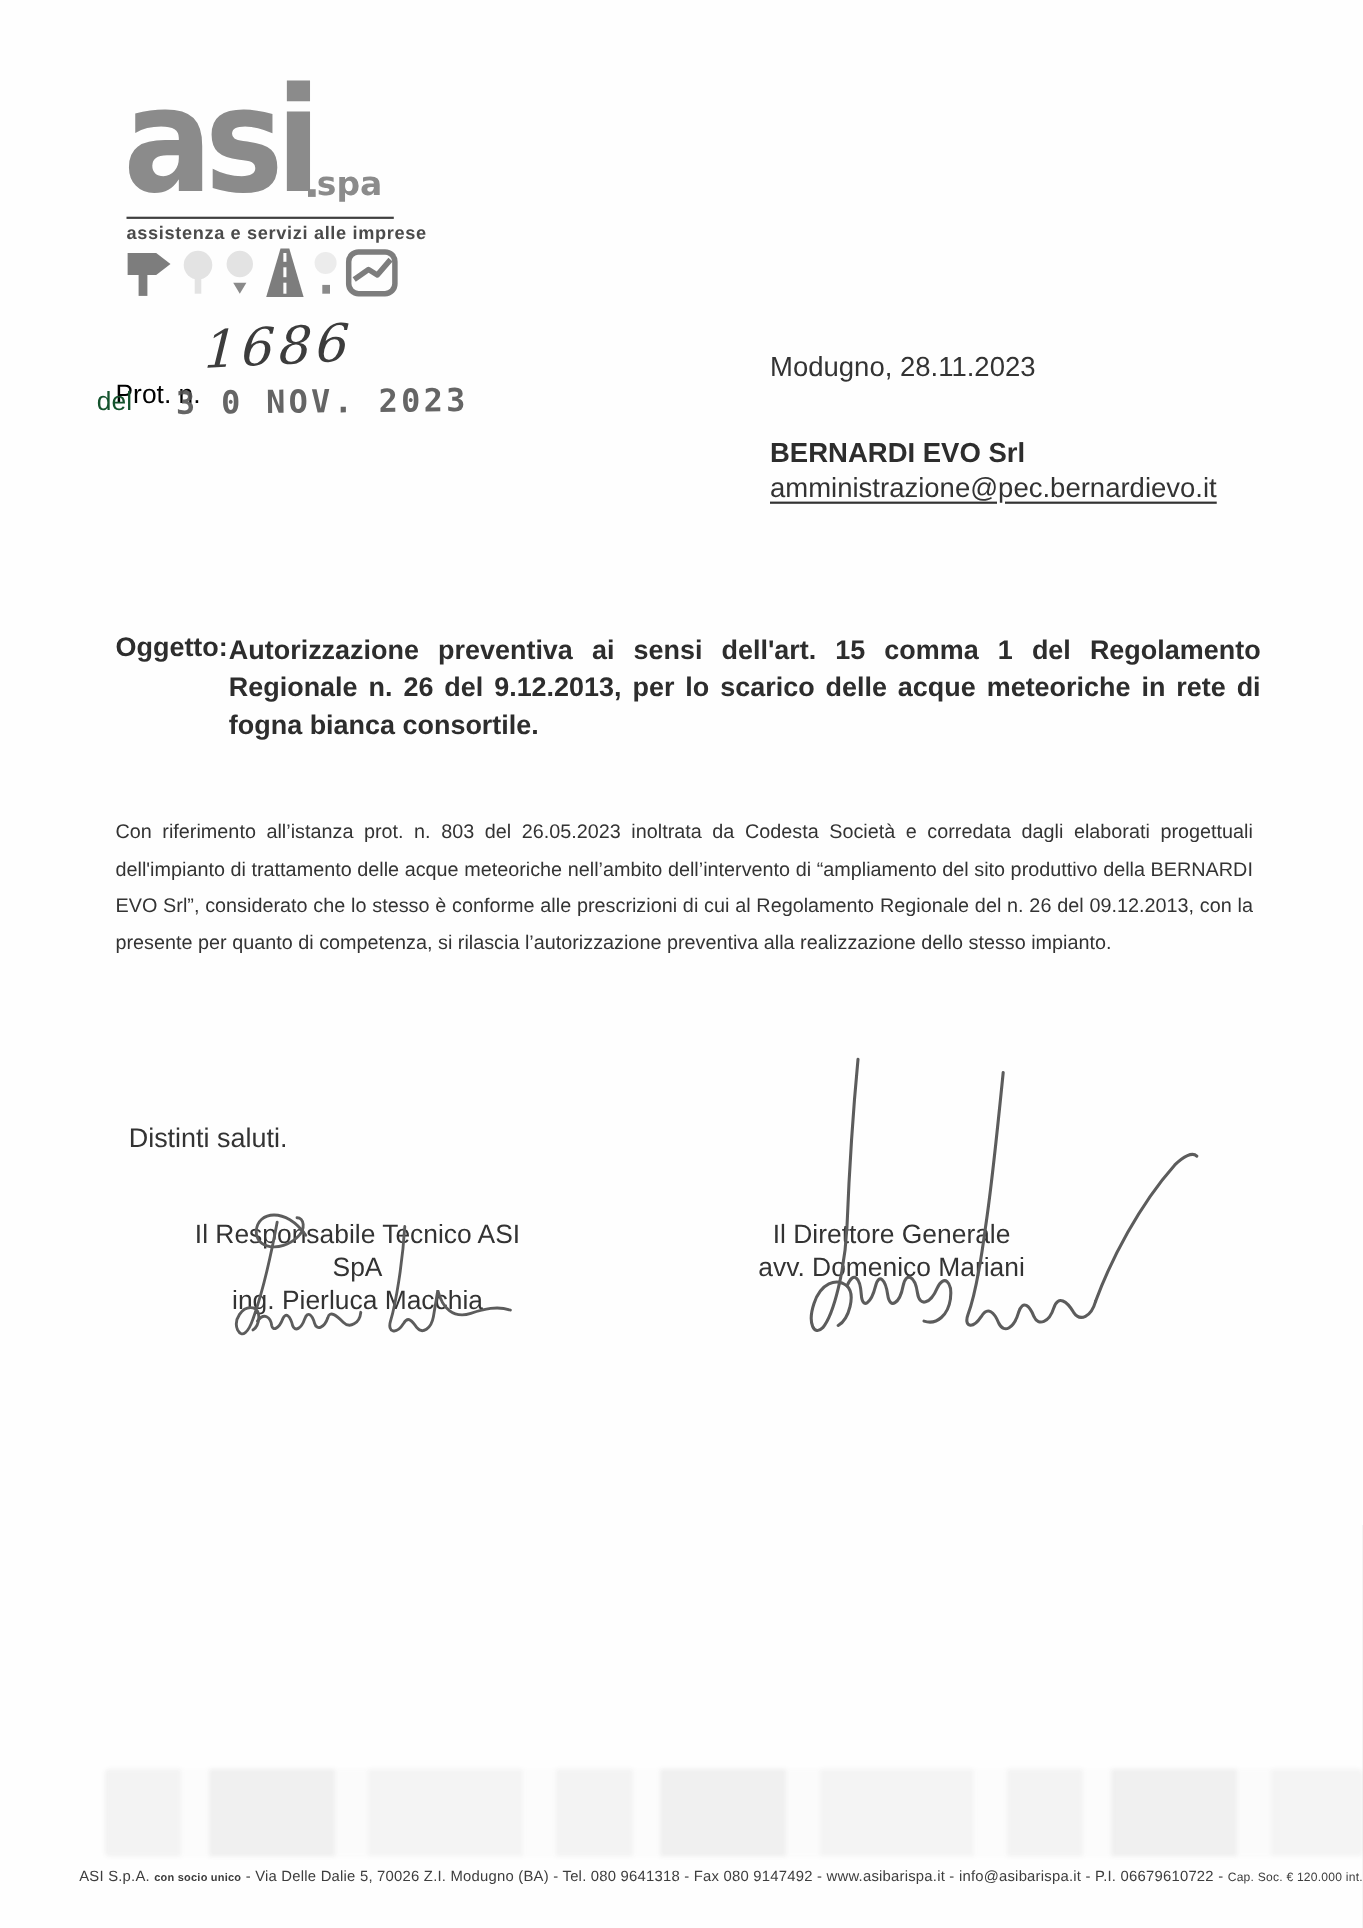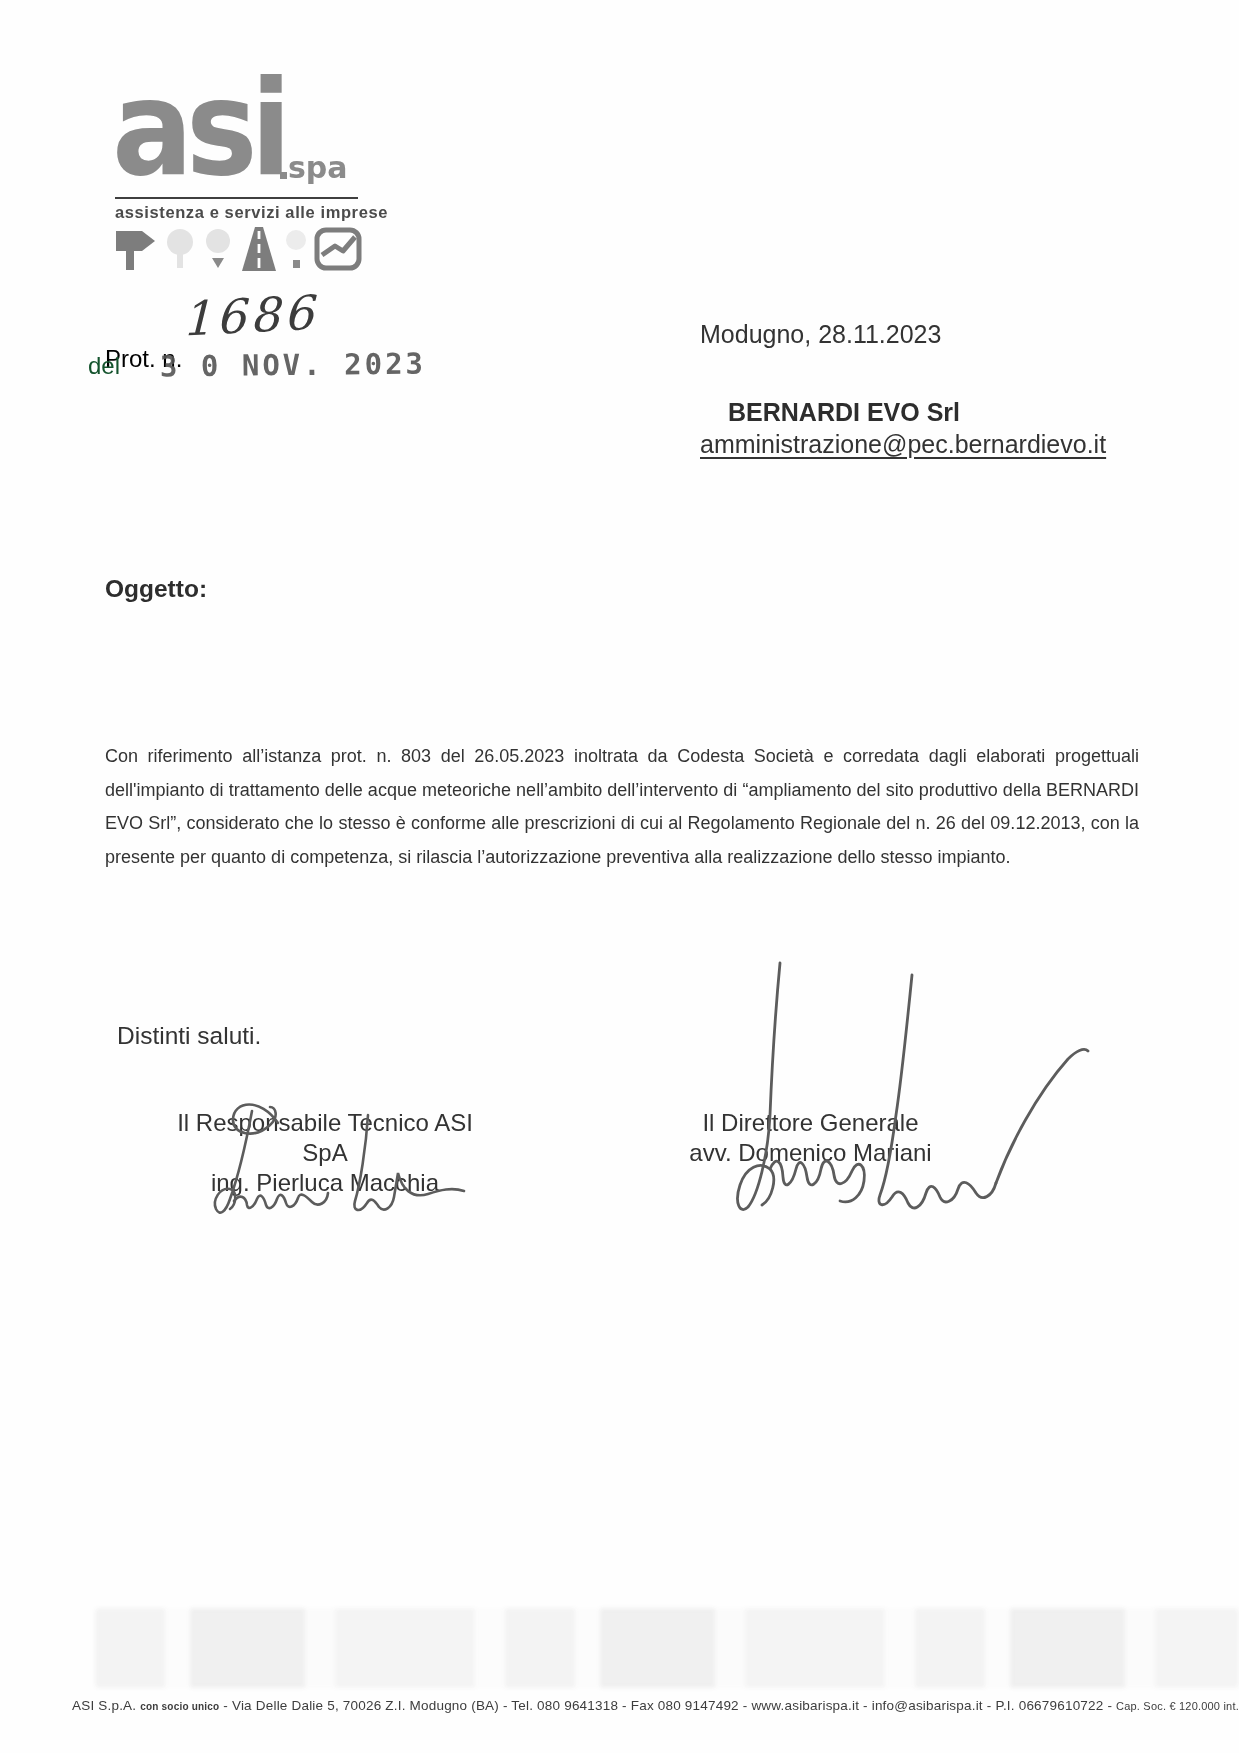--- a/index.html
+++ b/index.html
@@ -67,21 +67,21 @@
     left:160px;top:348px;
     font-family:"DejaVu Sans Mono",monospace;
     font-weight:bold;font-size:29px;color:#555555;
     letter-spacing:3px;
     transform:rotate(-0.6deg);
     opacity:.9;
   }
 
   
   .dateline{left:700px;top:320px;font-size:25px;color:#333;}
-  .recipient-name{left:700px;top:398px;font-size:25px;font-weight:bold;color:#2d2d2d;margin-left:28px;}
+  .recipient-name{left:700px;top:398px;font-size:25px;font-weight:bold;color:#2d2d2d;}
   .recipient-email{
     left:700px;top:430px;font-size:25px;color:#333;
     text-decoration:underline;text-underline-offset:4px;
   }
 
   
   .subject-label{left:105px;top:575px;font-size:24.5px;font-weight:bold;color:#2d2d2d;}
   .subject-text{
     left:208px;top:575px;width:938px;
     font-size:24.5px;font-weight:bold;color:#2d2d2d;
@@ -175,20 +175,21 @@
   <div class="abs prot-label">Prot. n.</div>
   <div class="abs prot-number">1686</div>
   <div class="abs del-label">del</div>
   <div class="abs date-stamp">3 0 NOV. 2023</div>
 
   <div class="abs dateline">Modugno, 28.11.2023</div>
   <div class="abs recipient-name">BERNARDI EVO Srl</div>
   <div class="abs recipient-email">amministrazione@pec.bernardievo.it</div>
 
   <div class="abs subject-label">Oggetto:</div>
+  <div class="abs subject-text">Autorizzazione preventiva ai sensi dell'art. 15 comma 1 del Regolamento Regionale n. 26 del 9.12.2013, per lo scarico delle acque meteoriche in rete di fogna bianca consortile.</div>
 
   <div class="abs para p1">Con riferimento all’istanza prot. n. 803 del 26.05.2023 inoltrata da Codesta Società e corredata dagli elaborati progettuali dell'impianto di trattamento delle acque meteoriche nell’ambito dell’intervento di “ampliamento del sito produttivo della BERNARDI EVO Srl”, considerato che lo stesso è conforme alle prescrizioni di cui al Regolamento Regionale del n. 26 del 09.12.2013, con la presente per quanto di competenza, si rilascia l’autorizzazione preventiva alla realizzazione dello stesso impianto.</div>
   <div class="abs closing">Distinti saluti.</div>
 
   <div class="abs sig-block sig-left">
     <div>Il Responsabile Tecnico ASI SpA</div>
     <div>ing. Pierluca Macchia</div>
   </div>
   <svg class="abs sig-svg" style="left:200px;top:1095px;" width="290" height="130" viewBox="0 0 290 130">
     <g fill="none" stroke="#5c5c5c" stroke-width="2.6" stroke-linecap="round">

